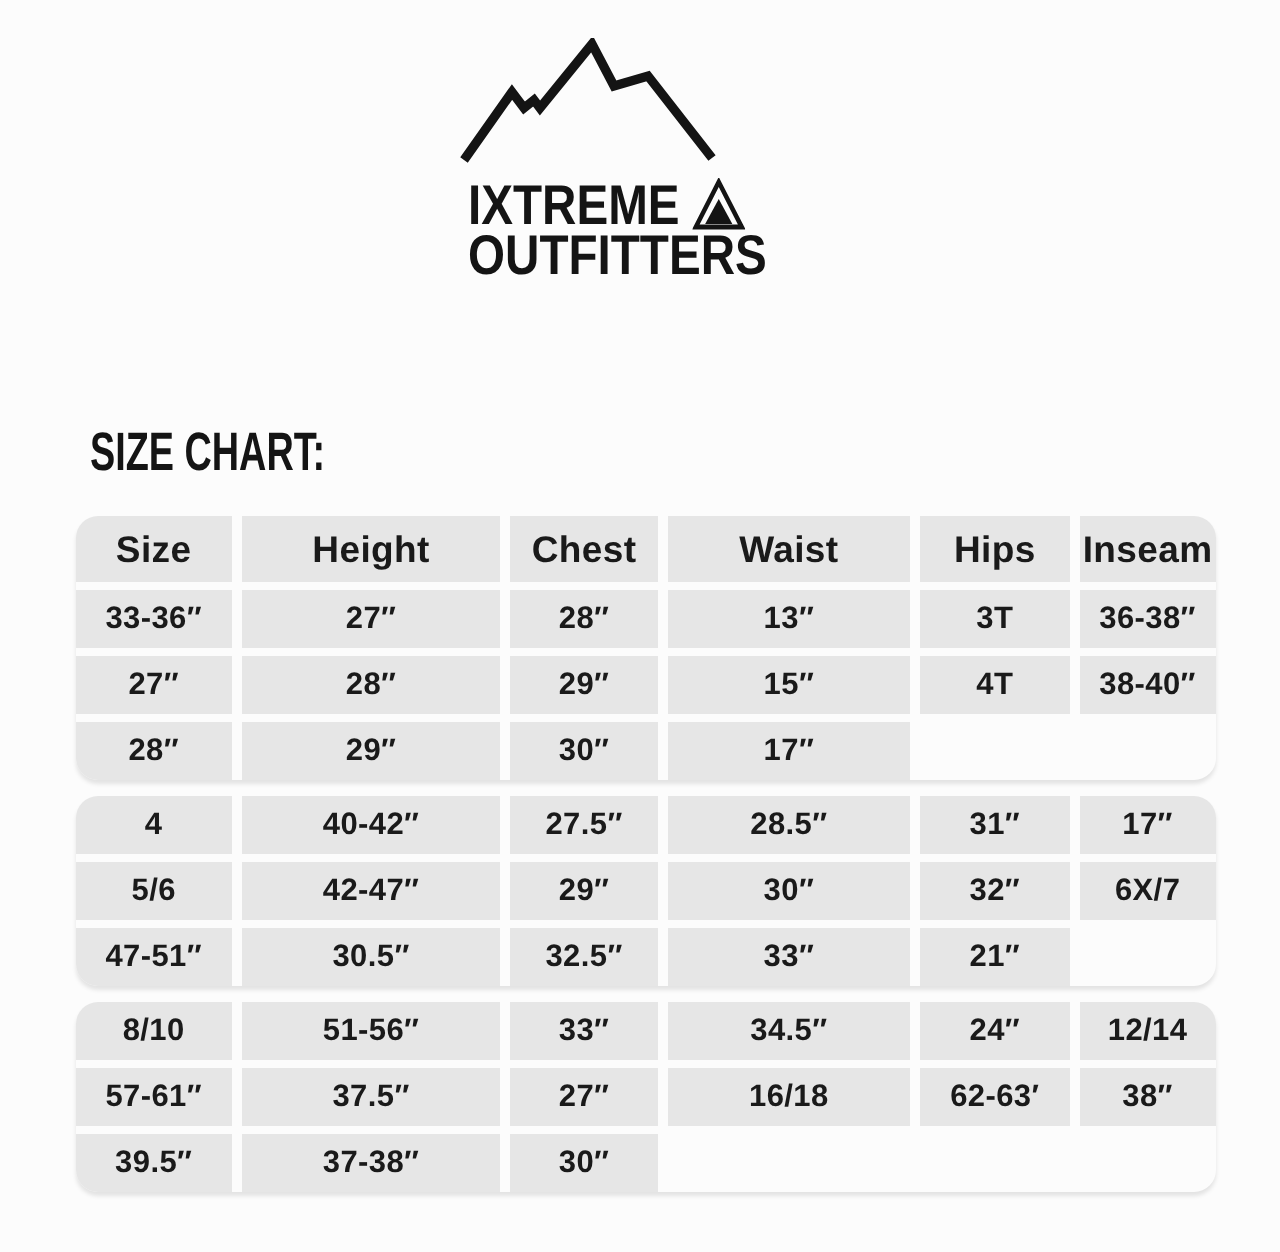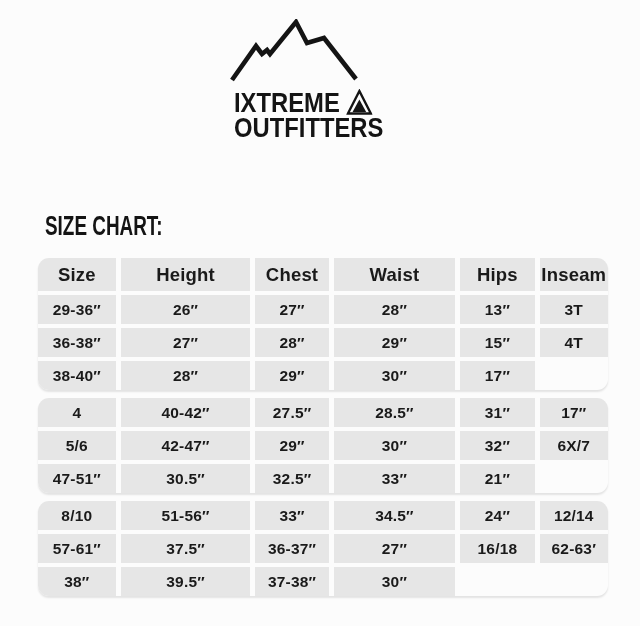--- a/index.html
+++ b/index.html
@@ -116,22 +116,21 @@
   <div id="heading">SIZE CHART:</div>
 
   <div id="size-table">
       <div class="block">
         <div class="cell header">Size</div>
         <div class="cell header">Height</div>
         <div class="cell header">Chest</div>
         <div class="cell header">Waist</div>
         <div class="cell header">Hips</div>
         <div class="cell header">Inseam</div>
-        <div class="cell">29-36″</div>
-        <div class="cell">26″</div>
+        <div class="cell">33-36″</div>
         <div class="cell">27″</div>
         <div class="cell">28″</div>
         <div class="cell">13″</div>
         <div class="cell">3T</div>
         <div class="cell">36-38″</div>
         <div class="cell">27″</div>
         <div class="cell">28″</div>
         <div class="cell">29″</div>
         <div class="cell">15″</div>
         <div class="cell">4T</div>
@@ -162,21 +161,20 @@
       </div>
       <div class="block">
         <div class="cell">8/10</div>
         <div class="cell">51-56″</div>
         <div class="cell">33″</div>
         <div class="cell">34.5″</div>
         <div class="cell">24″</div>
         <div class="cell">12/14</div>
         <div class="cell">57-61″</div>
         <div class="cell">37.5″</div>
-        <div class="cell">36-37″</div>
         <div class="cell">27″</div>
         <div class="cell">16/18</div>
         <div class="cell">62-63′</div>
         <div class="cell">38″</div>
         <div class="cell">39.5″</div>
         <div class="cell">37-38″</div>
         <div class="cell">30″</div>
       </div>
     </div>
 

